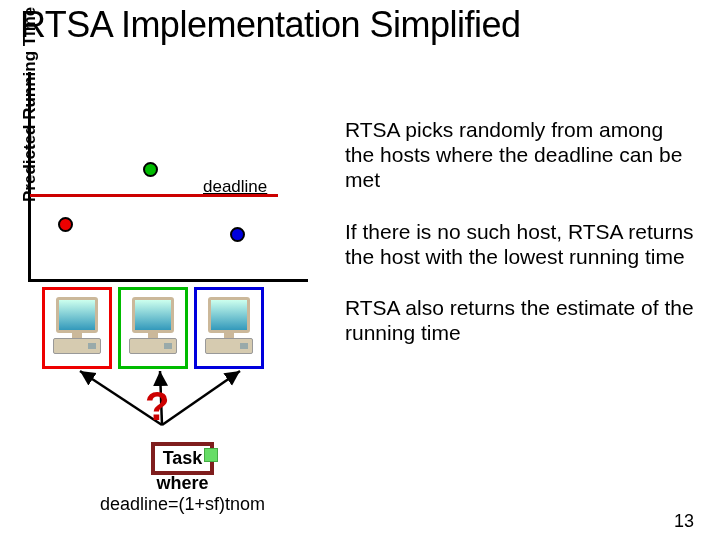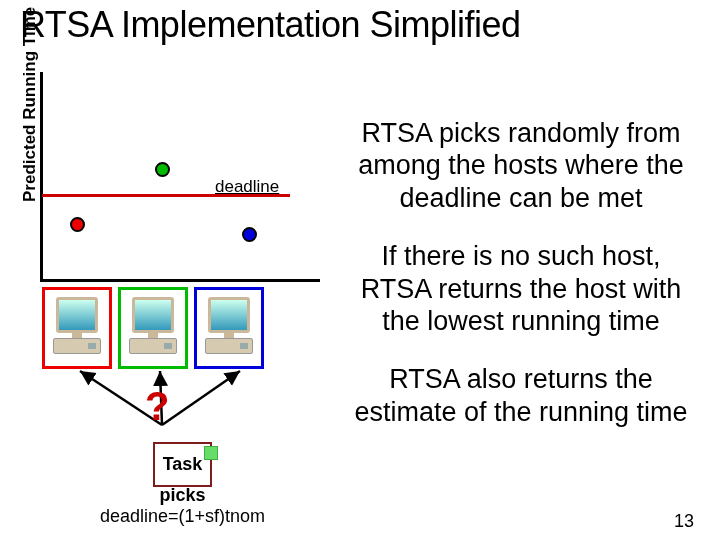--- a/index.html
+++ b/index.html
@@ -28,21 +28,21 @@
     left: 20px;
     top: 140px;
     transform: rotate(-90deg);
     transform-origin: left top;
     font-weight: bold;
     font-size: 17px;
     white-space: nowrap;
   }
   .chart {
     position: absolute;
-    left: 40px;
+    left: 28px;
     top: 10px;
     width: 280px;
     height: 210px;
   }
   .axis-y {
     position: absolute;
     left: 0;
     top: 0;
     bottom: 0;
     width: 3px;
@@ -143,44 +143,43 @@
   }
 
   .taskbox {
     position: absolute;
     left: 80px;
     top: 380px;
     width: 205px;
     text-align: center;
   }
   .taskbox .box {
-    border: 2px solid #7f1d1d;
+    border: 4px solid #7f1d1d;
     display: inline-block;
-    padding: 10px 8px;
+    padding: 2px 8px;
     font-weight: bold;
     font-size: 18px;
     position: relative;
   }
   .taskbox .swatch {
     position:absolute;
     right:-8px; top:2px;
     width:14px; height:14px;
     background:#6d6; border:1px solid #4a4;
   }
   .taskbox .line2 { font-weight:bold; font-size:18px; margin-top:-2px; }
   .taskbox .line3 { font-weight:normal; font-size:18px; }
 
   .desc {
     position: absolute;
     left: 345px;
     top: 55px;
     width: 352px;
-    font-size: 27px;
+    font-size: 21px;
     line-height: 1.2;
-    text-align: center;
   }
   .desc p { margin: 0 0 26px 0; }
 
   .pagenum {
     position: absolute;
     right: 26px;
     bottom: 10px;
     font-size: 18px;
     text-align: center;
   }
@@ -240,21 +239,21 @@
       <line x1="120" y1="58" x2="198" y2="4" stroke="#000" stroke-width="2.5" marker-end="url(#ah)"></line>
     </svg>
   </div>
   <div class="question">?</div>
 
   <div class="taskbox">
     <span class="box">
       <span>Task</span>
       <span class="swatch"></span>
     </span>
-    <div class="line2">picks</div>
+    <div class="line2">where</div>
     <div class="line3">deadline=(1+sf)tnom</div>
   </div>
 
   <div class="desc">
     <p>RTSA picks randomly from among the hosts where the deadline can be met</p>
     <p>If there is no such host, RTSA returns the host with the lowest running time</p>
     <p>RTSA also returns the estimate of the running time</p>
   </div>
 
   <div class="pagenum">13</div>

